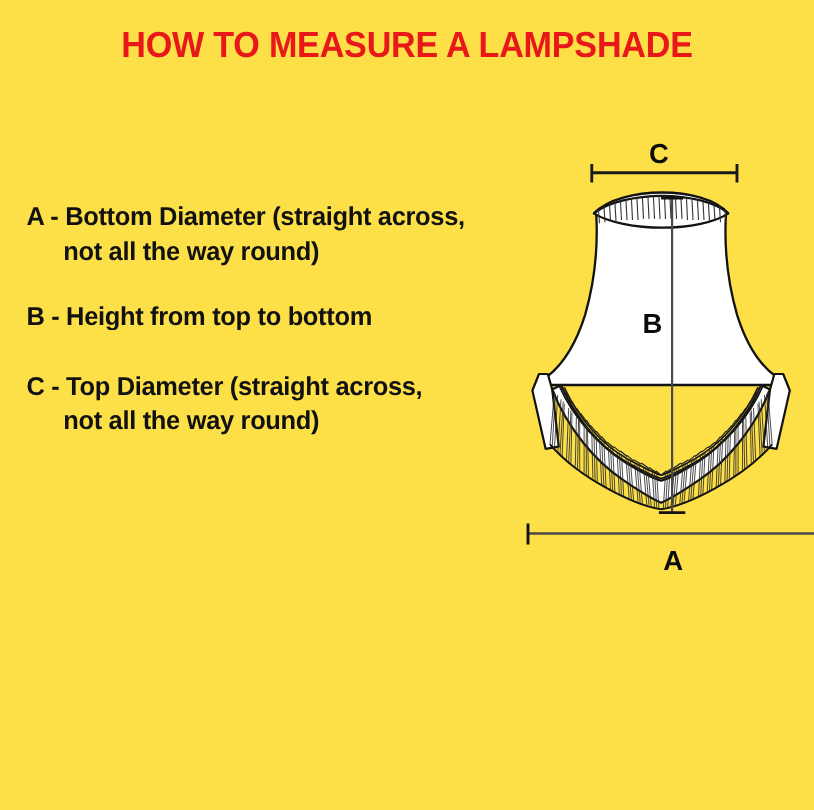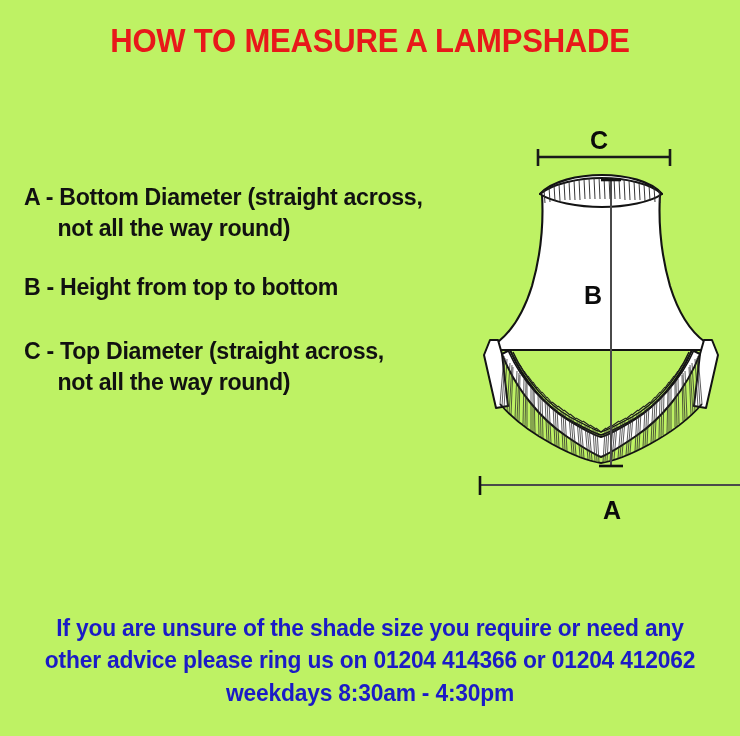--- a/index.html
+++ b/index.html
@@ -9,21 +9,21 @@
     background: #ffffff;
   }
   body {
     font-family: "Liberation Sans", sans-serif;
     -webkit-font-smoothing: antialiased;
   }
   #page {
     position: relative;
     width: 740px;
     height: 736px;
-    background: #bef264;
+    background: #fde047;
     overflow: hidden;
   }
 
   
   #title {
     position: absolute;
     left: 0;
     top: 22px;
     width: 740px;
     text-align: center;
@@ -364,19 +364,14 @@
       </g>
 
     </svg>
 
     <div class="dim-label" id="label-C">C</div>
     <div class="dim-label" id="label-B">B</div>
     <div class="dim-label" id="label-A">A</div>
 
   </div>
 
-  <div id="footer">
-    <span>If you are unsure of the shade size you require or need any</span>
-    <span>other advice please ring us on 01204 414366 or 01204 412062</span>
-    <span>weekdays 8:30am - 4:30pm</span>
-  </div>
 
 </div>
 
 </body></html>

